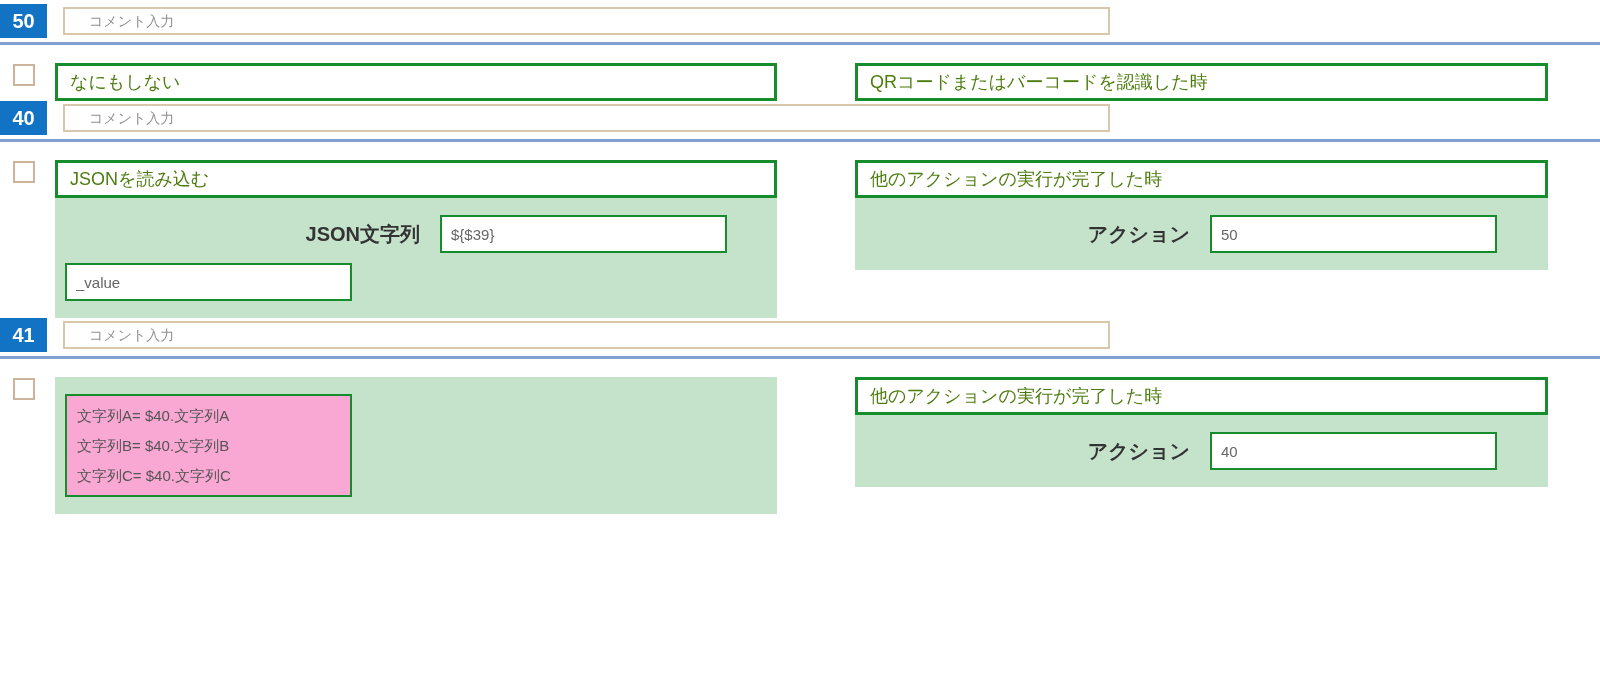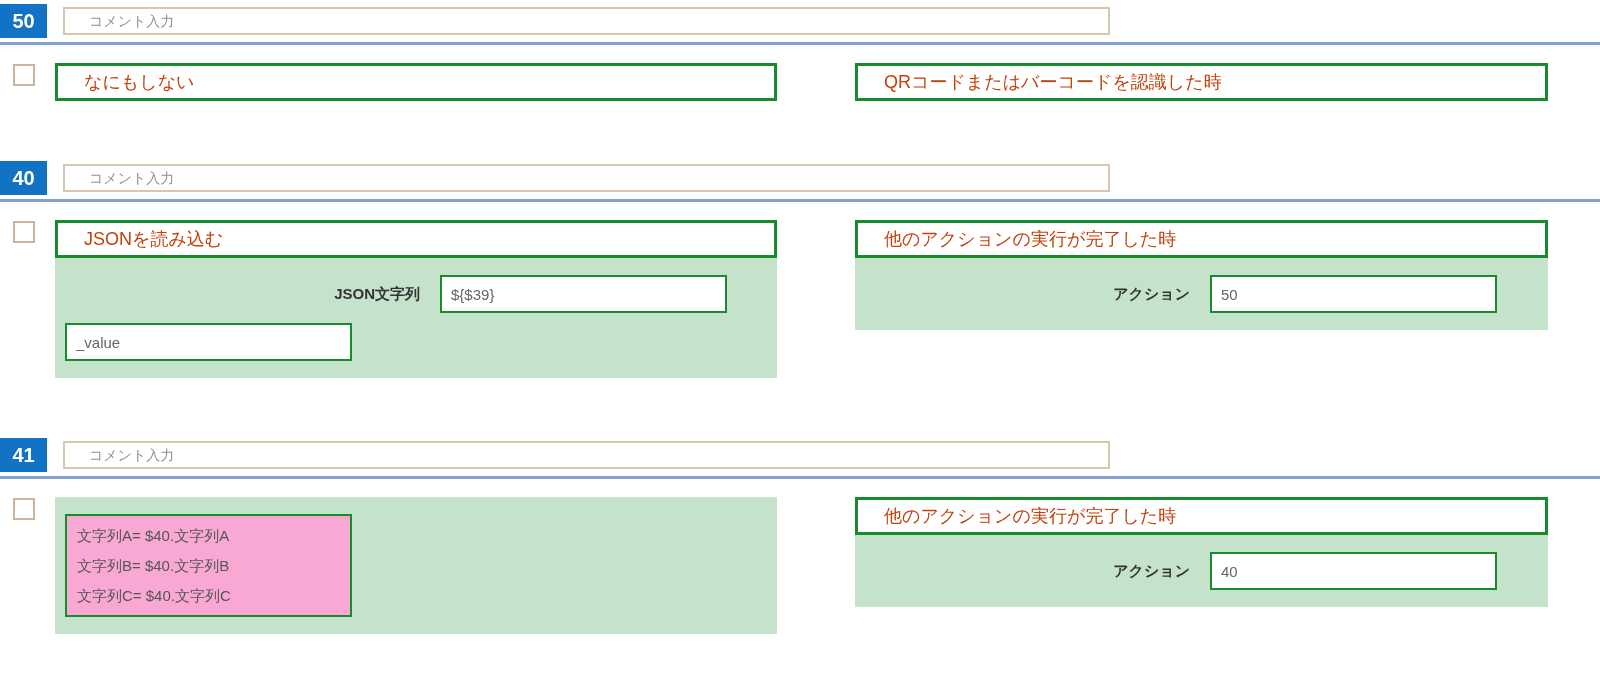--- a/index.html
+++ b/index.html
@@ -2,21 +2,21 @@
 <html><head>
 <meta charset="utf-8">
 <style>
   * { margin:0; padding:0; box-sizing:border-box; }
   html,body { background:#ffffff; }
   body {
     width:1600px; height:678px; overflow:hidden;
     font-family:"Liberation Sans","DejaVu Sans",sans-serif;
     position:relative;
   }
-  .section { margin-top:60px; }
+  .section { }
   .section.first { margin-top:4px; }
 
   .header { display:flex; align-items:flex-start; height:34px; }
   .badge {
     width:47px; height:34px; background:#1273c4; color:#ffffff;
     font-size:20px; font-weight:bold; display:flex; align-items:center; justify-content:center;
     flex:0 0 auto;
   }
   .comment {
     margin-left:16px; margin-top:3px; width:1047px; height:28px;
@@ -34,26 +34,26 @@
     width:22px; height:22px; margin-left:13px; margin-top:1px;
     border:2px solid #cbb49a; background:#ffffff; cursor:pointer;
   }
   .acol { width:722px; flex:0 0 auto; }
   .gap { width:78px; flex:0 0 auto; }
   .tcol { width:693px; flex:0 0 auto; }
 
   .action-box {
     width:100%; height:38px; background:#ffffff;
     border:3px solid #168c2d; display:flex; align-items:center;
-    padding:0 26px; font-size:18px; color:#c2410c;
+    padding:0 12px; font-size:18px; color:#4d7c0f;
   }
   .panel { width:100%; background:#c5e2ca; padding:12px 0; }
   .frow { display:flex; align-items:center; padding:5px 0; }
   .flabel {
-    text-align:right; font-weight:bold; font-size:15px; color:#333;
+    text-align:right; font-weight:bold; font-size:20px; color:#333;
     padding-right:10px; flex:0 0 auto;
   }
   .acol .flabel { width:375px; }
   .tcol .flabel { width:345px; }
   .finput {
     margin-left:10px; width:287px; height:31px;
     border:2px solid #168c2d; background:#ffffff; padding:17px 9px;
     font-size:15px; color:#666; outline:none;
     font-family:"Liberation Sans","DejaVu Sans",sans-serif;
   }

